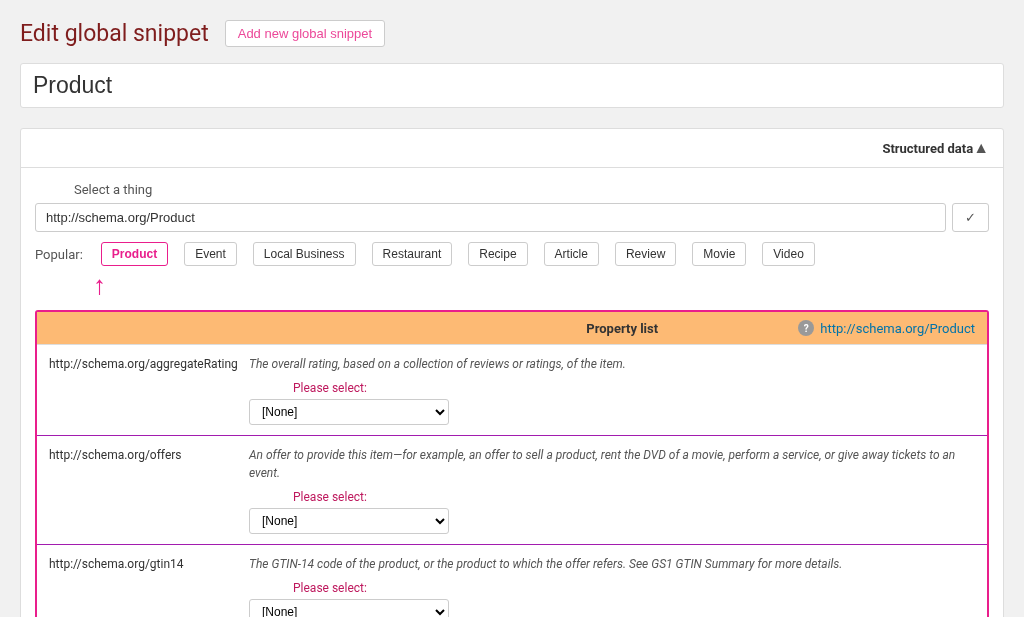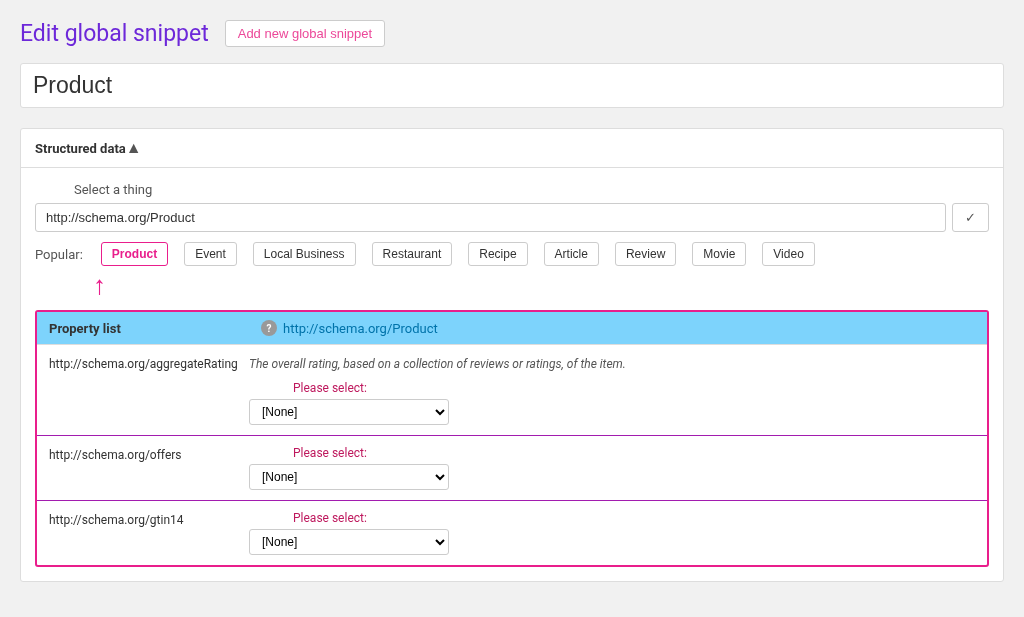--- a/index.html
+++ b/index.html
@@ -16,21 +16,21 @@
     .page-header {
       display: flex;
       align-items: center;
       gap: 16px;
       margin-bottom: 16px;
     }
 
     .page-title {
       font-size: 23px;
       font-weight: 400;
-      color: #6d28d9;
+      color: #7f1d1d;
     }
 
     .add-new-btn {
       background: #fff;
       border: 1px solid #ccc;
       border-radius: 3px;
       padding: 5px 12px;
       font-size: 13px;
       cursor: pointer;
       color: #ec4899;
@@ -49,21 +49,21 @@
     }
 
     .section-box {
       background: #fff;
       border: 1px solid #ddd;
       border-radius: 3px;
     }
 
     .section-header {
       display: flex;
-      justify-content: flex-start;
+      justify-content: flex-end;
       align-items: center;
       padding: 10px 14px;
       border-bottom: 1px solid #ddd;
       font-weight: 700;
       font-size: 13px;
     }
 
     .section-collapse-btn {
       background: none;
       border: none;
@@ -153,22 +153,23 @@
       border: 2px solid #e91e8c;
       border-radius: 3px;
       width: 100%;
     }
 
     .property-table-header {
       display: flex;
       align-items: center;
       padding: 8px 12px;
       border-bottom: 1px solid #ddd;
-      background: #7dd3fc;
+      background: #fdba74;
       gap: 12px;
+      justify-content: flex-end;
     }
 
     .property-table-header .col-left {
       font-weight: 700;
       font-size: 13px;
       flex: 0 0 200px;
     }
 
     .property-table-header .col-right {
       display: flex;
@@ -304,30 +305,32 @@
           <div class="prop-select-label">Please select:</div>
           <select class="prop-select">
             <option value="none">[None]</option>
           </select>
         </div>
       </div>
 
       <div class="property-row">
         <div class="prop-name">http://schema.org/offers</div>
         <div class="prop-details">
+          <div class="prop-description">An offer to provide this item—for example, an offer to sell a product, rent the DVD of a movie, perform a service, or give away tickets to an event.</div>
           <div class="prop-select-label">Please select:</div>
           <select class="prop-select">
             <option value="none">[None]</option>
           </select>
         </div>
       </div>
 
       <div class="property-row">
         <div class="prop-name">http://schema.org/gtin14</div>
         <div class="prop-details">
+          <div class="prop-description">The GTIN-14 code of the product, or the product to which the offer refers. See GS1 GTIN Summary for more details.</div>
           <div class="prop-select-label">Please select:</div>
           <select class="prop-select">
             <option value="none">[None]</option>
           </select>
         </div>
       </div>
     </div>
 
   </div>
 </div>

